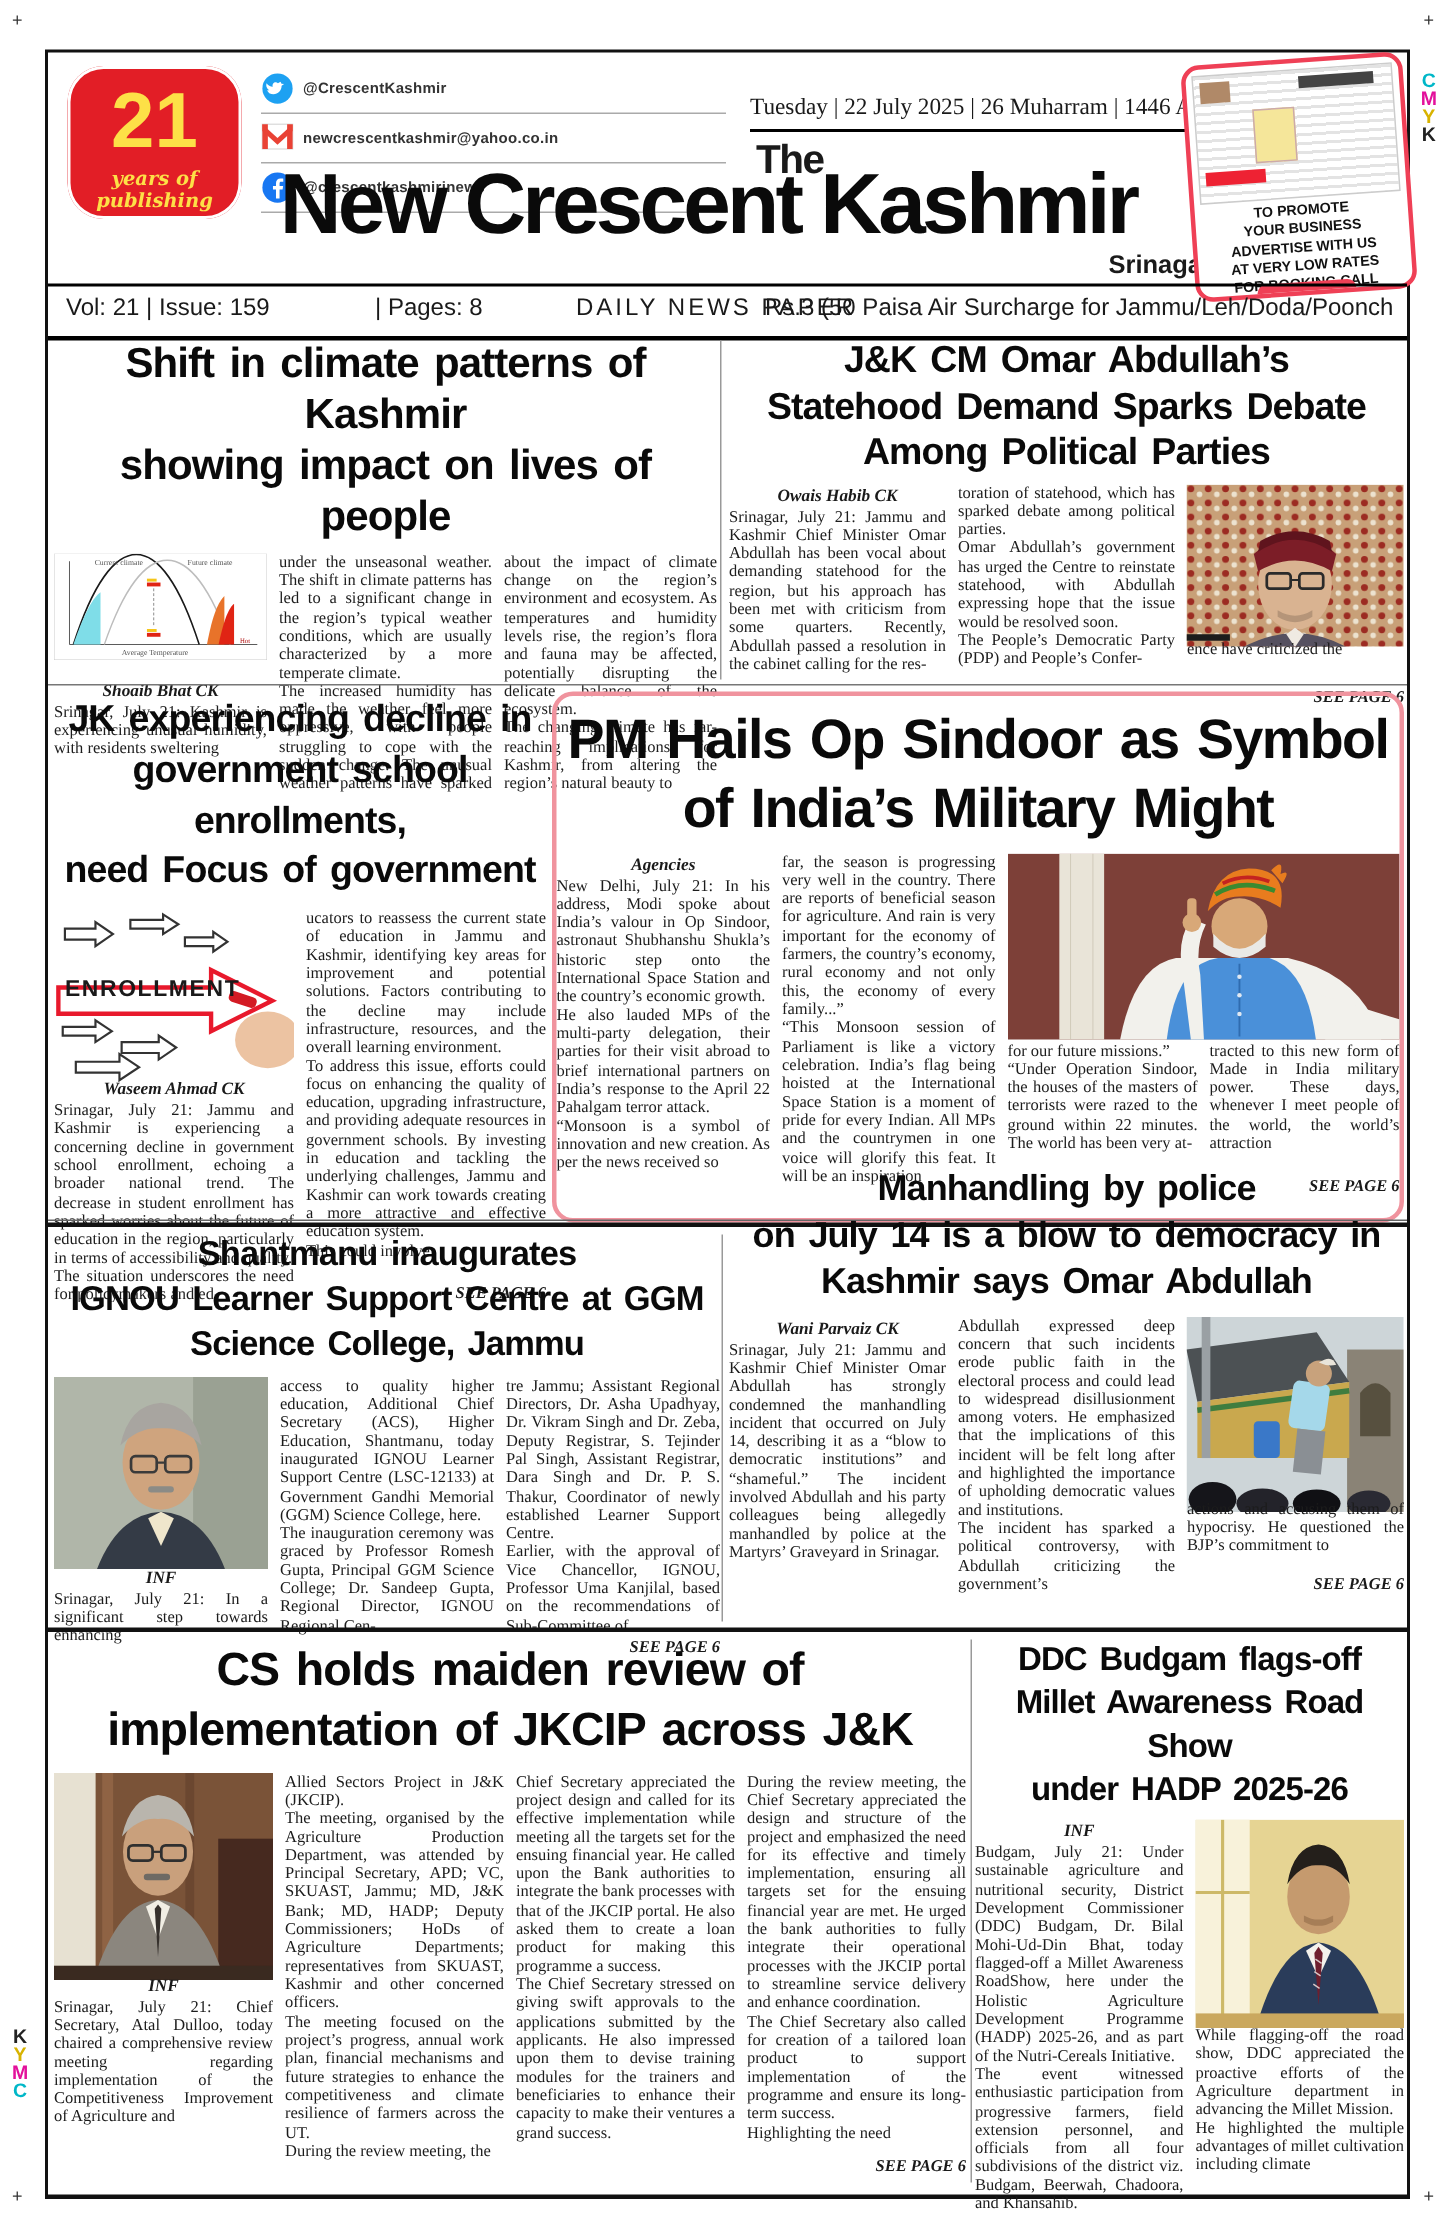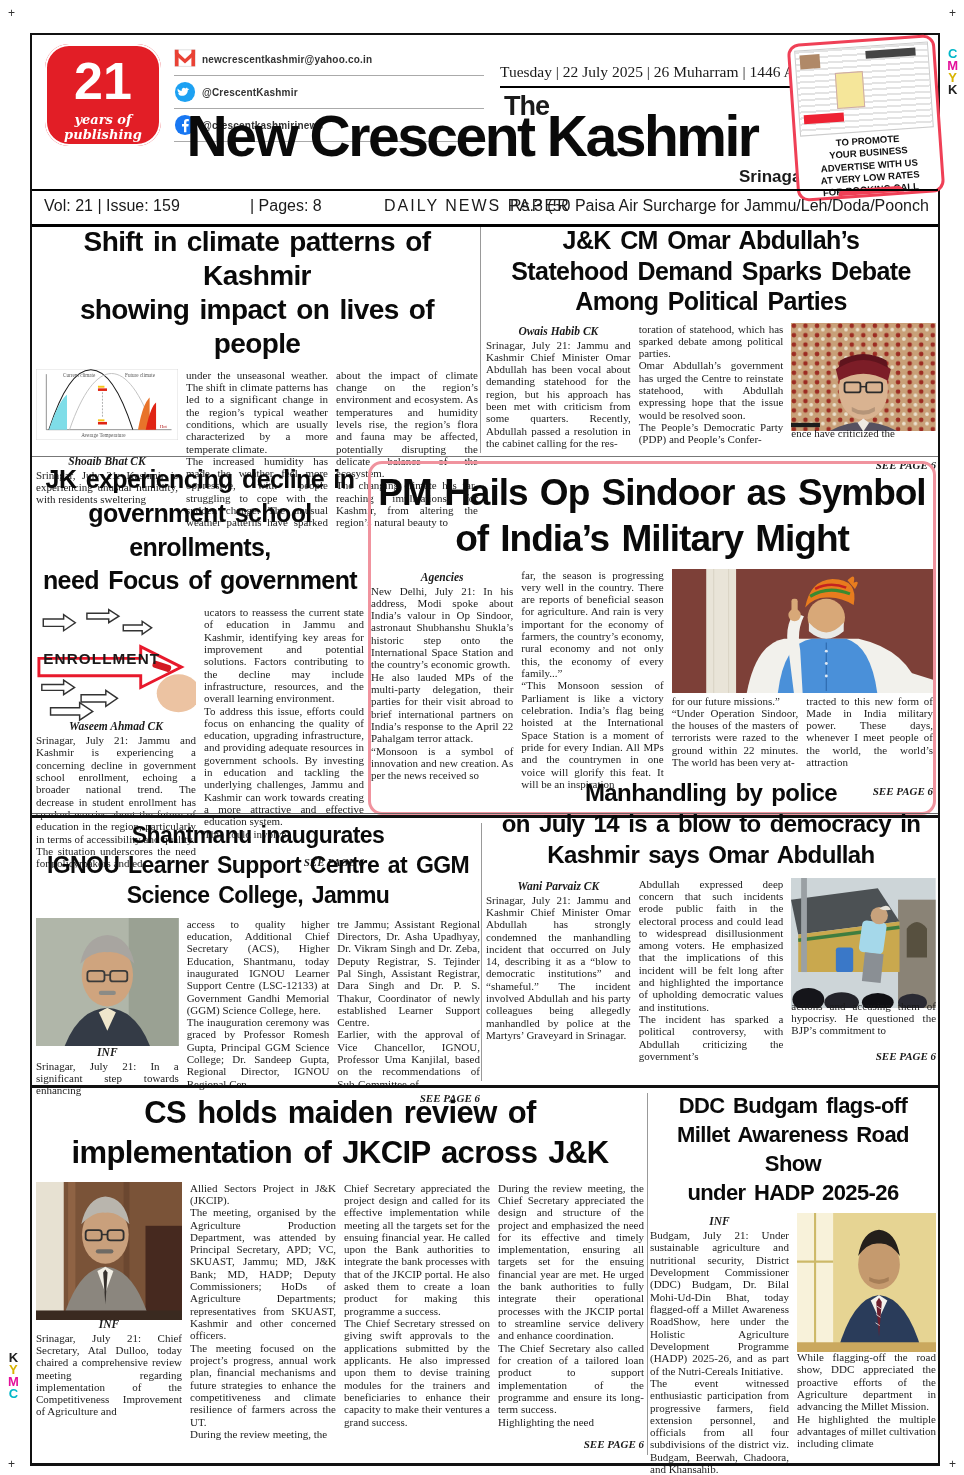--- a/index.html
+++ b/index.html
@@ -7,21 +7,21 @@
         font-family:"Liberation Serif",serif;color:#1a1a1a;}
   .reg{position:absolute;font:12px "Liberation Sans",sans-serif;color:#333;}
   .cmyk{position:absolute;font:bold 13px "Liberation Sans",sans-serif;line-height:12px;
         display:flex;flex-direction:column;align-items:center;}
   .c-c{color:#00b7c8}.c-m{color:#e3119b}.c-y{color:#d8b300}.c-k{color:#222}
   .frame{position:absolute;left:30px;top:33px;width:906px;height:1428px;
          border:2px solid #111;border-bottom-width:3px;background:#fff;}
 
   
   .badge{position:absolute;left:13px;top:9px;width:116px;height:102px;background:#e21e26;
-         border-radius:24px;color:#ffffff;text-align:center;box-shadow:0 0 0 2px #fff inset;}
+         border-radius:24px;color:#fde047;text-align:center;box-shadow:0 0 0 2px #fff inset;}
   .badge-num{font:bold 52px "Liberation Sans",sans-serif;line-height:58px;margin-top:8px;}
   .badge-tag{font:italic bold 13px "DejaVu Serif",serif;margin-top:2px;}
   .social{position:absolute;left:142px;top:8px;width:310px;}
   .srow{display:flex;align-items:center;gap:6px;height:32px;border-bottom:1px solid #aaa;}
   .sicon{width:22px;height:22px;flex:0 0 22px;}
   .shandle{font:bold 10px "Liberation Sans",sans-serif;color:#333;letter-spacing:.2px;}
   .dateline{position:absolute;left:468px;top:28px;width:300px;font:15.5px "Liberation Serif",serif;
             border-bottom:2px solid #000;padding-bottom:5px;white-space:nowrap;}
   .title-the{position:absolute;left:472px;top:56px;font:bold 27px "Liberation Sans",sans-serif;
              letter-spacing:-1px;}
@@ -117,36 +117,36 @@
   <div class="frame">
 
     <header>
       <div class="badge">
         <div class="badge-num">21</div>
         <div class="badge-tag">years of publishing</div>
       </div>
       <div class="social">
         <div class="srow">
           <span class="sicon">
+            <svg viewBox="0 0 24 24">
+                <circle cx="12" cy="12" r="11" fill="#1da1f2"></circle>
+                <path d="M6 15.5c4.8 2 9-1 9-5.5l1.8-1.3-1.9-.2-.7-1.4-1.9 1c-1.8-1.8-4.6.2-3.7 2.6-1.8-.1-3.5-1-4.5-2.6-.8 2 .3 4.3 2 5.1l-1.6.1c.3 1 1.3 1.9 1.5 2.2z" fill="#fff"></path>
+              </svg>
+          </span>
+          <span class="shandle">@CrescentKashmir</span>
+        </div>
+        <div class="srow">
+          <span class="sicon">
             <svg viewBox="0 0 24 22">
                 <rect x="1" y="2" width="22" height="18" fill="#fff" stroke="#ddd"></rect>
                 <path d="M1 2h4v18H1zM19 2h4v18h-4z" fill="#e94235"></path>
                 <path d="M1 2l11 10L23 2v5L12 17 1 7z" fill="#e94235"></path>
               </svg>
           </span>
           <span class="shandle">newcrescentkashmir@yahoo.co.in</span>
-        </div>
-        <div class="srow">
-          <span class="sicon">
-            <svg viewBox="0 0 24 24">
-                <circle cx="12" cy="12" r="11" fill="#1da1f2"></circle>
-                <path d="M6 15.5c4.8 2 9-1 9-5.5l1.8-1.3-1.9-.2-.7-1.4-1.9 1c-1.8-1.8-4.6.2-3.7 2.6-1.8-.1-3.5-1-4.5-2.6-.8 2 .3 4.3 2 5.1l-1.6.1c.3 1 1.3 1.9 1.5 2.2z" fill="#fff"></path>
-              </svg>
-          </span>
-          <span class="shandle">@CrescentKashmir</span>
         </div>
         <div class="srow">
           <span class="sicon">
             <svg viewBox="0 0 24 24">
                 <circle cx="12" cy="12" r="11" fill="#1877f2"></circle>
                 <path d="M13.5 20v-6.5h2.2l.4-2.6h-2.6V9.2c0-.8.2-1.3 1.3-1.3h1.4V5.6c-.3 0-1.1-.1-2-.1-2 0-3.3 1.2-3.3 3.4v2h-2.2v2.6h2.2V20z" fill="#fff"></path>
               </svg>
           </span>
           <span class="shandle">@crescentkashmirinews</span>
         </div>

